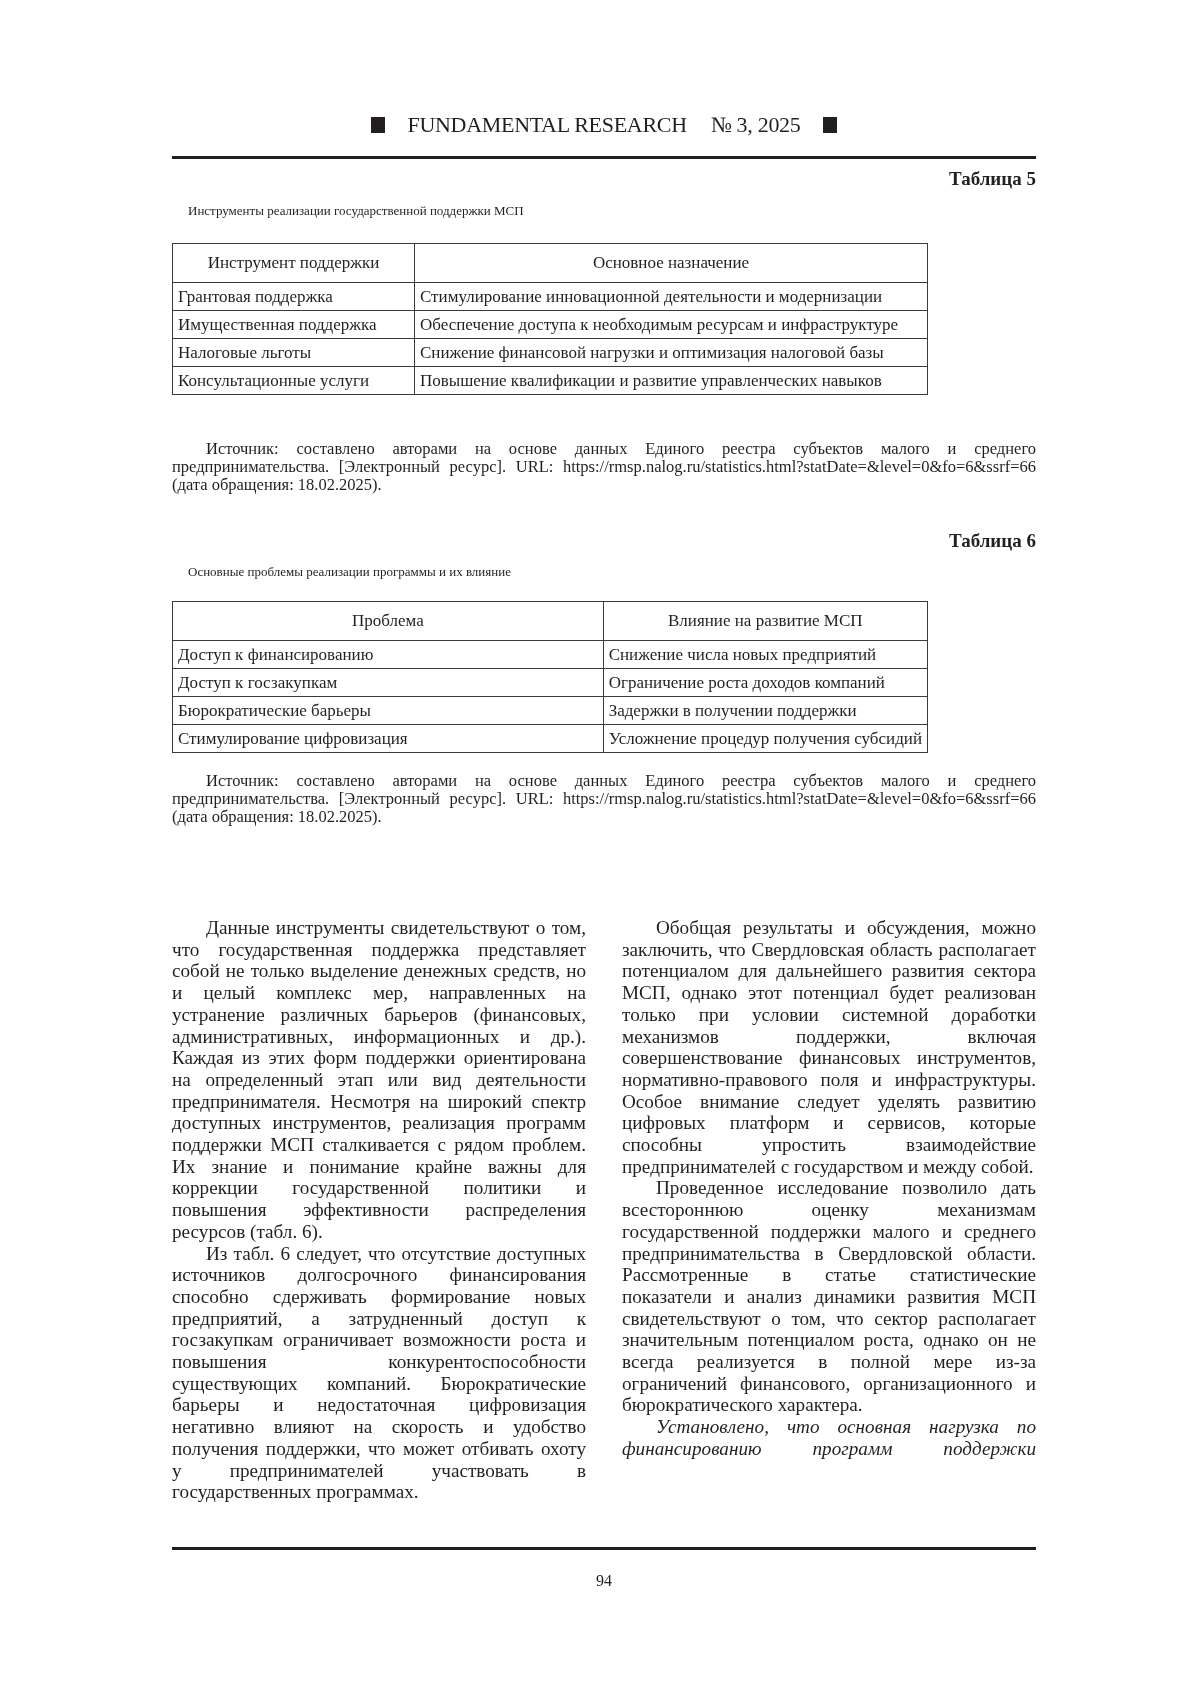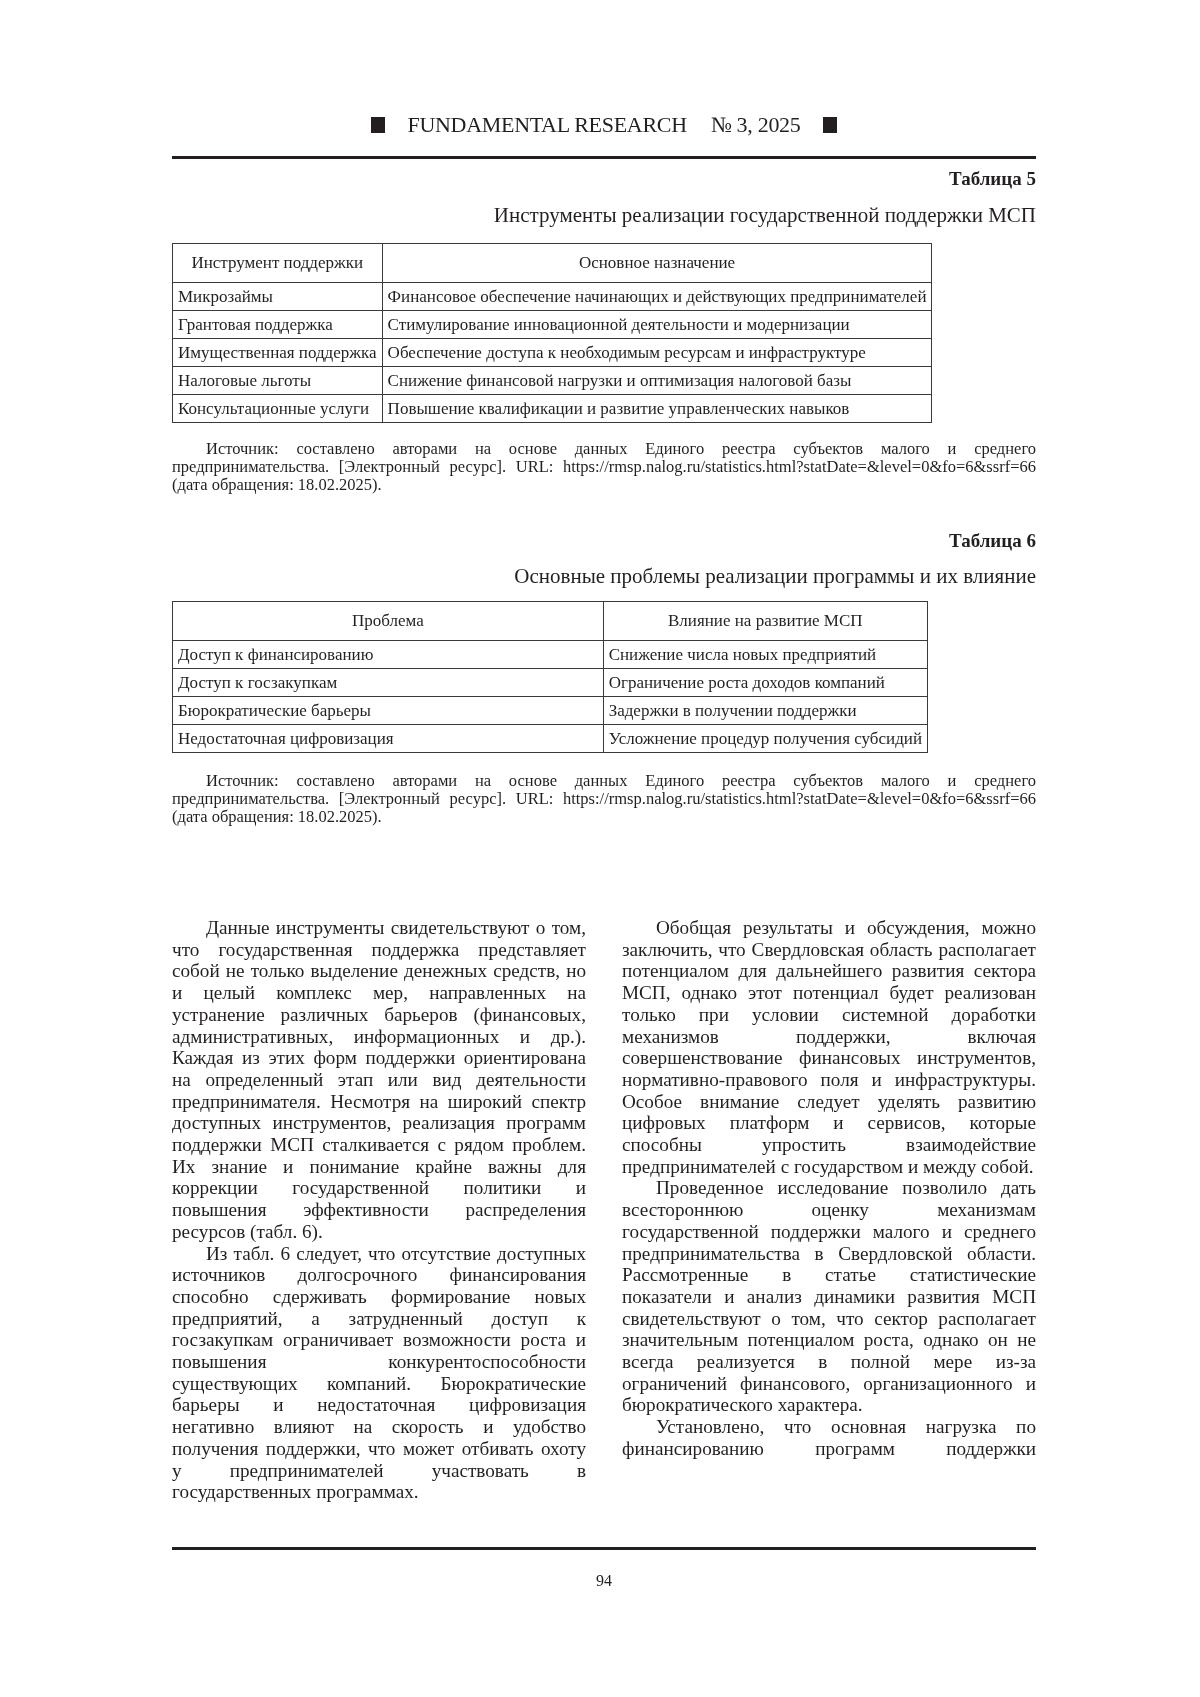--- a/index.html
+++ b/index.html
@@ -8,21 +8,21 @@
   .page { position: absolute; left: 172px; top: 0; width: 864px; }
 
   .running-head { position: absolute; top: 112px; left: 0; width: 864px; text-align: center;
                   font-size: 22px; letter-spacing: -0.3px; }
   .running-head .sq { display: inline-block; width: 14px; height: 16px; background: #231f20;
                       vertical-align: -1px; margin: 0 22px; }
   .running-head .num { margin-left: 24px; }
   .head-rule { position: absolute; top: 156px; left: 0; width: 864px; height: 3px; background: #231f20; }
 
   .tab-label { position: absolute; right: 0; font-weight: bold; font-size: 19px; }
-  .tab-title { position: absolute; left: 0; width: 864px; text-align: right; font-size: 21px; }
+  .tab-title { position: absolute; left: 16px; width: 864px; text-align: left; font-size: 13px; }
 
   table.t { position: absolute; left: 0; width: 756px; border-collapse: collapse; font-size: 17px; }
   table.t th, table.t td { border: 1.5px solid #3a3a3a; padding: 0 5px; line-height: 27px; text-align: left; white-space: nowrap; }
   table.t th { font-weight: normal; text-align: center; line-height: 38px; }
 
   .src { position: absolute; left: 0; width: 864px; font-size: 16.5px; line-height: 18px; text-align: justify; }
   .src p { margin: 0; text-indent: 34px; }
 
   .col { position: absolute; width: 414px; font-size: 19.2px; line-height: 21.7px; margin-top: 35px; }
   .col p { margin: 0; text-indent: 34px; text-align: justify; }
@@ -48,24 +48,20 @@
         <col style="width:242px">
         <col>
       </colgroup>
     <thead>
       <tr>
         <th>Инструмент поддержки</th>
         <th>Основное назначение</th>
       </tr>
     </thead>
     <tbody>
-      <tr>
-          <td>Микрозаймы</td>
-          <td>Финансовое обеспечение начинающих и действующих предпринимателей</td>
-        </tr>
       <tr>
           <td>Грантовая поддержка</td>
           <td>Стимулирование инновационной деятельности и модернизации</td>
         </tr>
       <tr>
           <td>Имущественная поддержка</td>
           <td>Обеспечение доступа к необходимым ресурсам и инфраструктуре</td>
         </tr>
       <tr>
           <td>Налоговые льготы</td>
@@ -101,35 +97,35 @@
         </tr>
       <tr>
           <td>Доступ к госзакупкам</td>
           <td>Ограничение роста доходов компаний</td>
         </tr>
       <tr>
           <td>Бюрократические барьеры</td>
           <td>Задержки в получении поддержки</td>
         </tr>
       <tr>
-          <td>Недостаточная цифровизация</td>
+          <td>Стимулирование цифровизация</td>
           <td>Усложнение процедур получения субсидий</td>
         </tr>
     </tbody>
   </table>
   <div class="src" style="top:772px;">
     <p>Источник: составлено авторами на основе данных Единого реестра субъектов малого и среднего предпринимательства. [Электронный ресурс]. URL: https://rmsp.nalog.ru/statistics.html?statDate=&amp;level=0&amp;fo=6&amp;ssrf=66 (дата обращения: 18.02.2025).</p>
   </div>
 
   <div class="col" style="left:0; top:882px;">
     <p>Данные инструменты свидетельствуют о том, что государственная поддержка представляет собой не только выделение денежных средств, но и целый комплекс мер, направленных на устранение различных барьеров (финансовых, административных, информационных и др.). Каждая из этих форм поддержки ориентирована на определенный этап или вид деятельности предпринимателя. Несмотря на широкий спектр доступных инструментов, реализация программ поддержки МСП сталкивается с рядом проблем. Их знание и понимание крайне важны для коррекции государственной политики и повышения эффективности распределения ресурсов (табл. 6).</p>
     <p>Из табл. 6 следует, что отсутствие доступных источников долгосрочного финансирования способно сдерживать формирование новых предприятий, а затрудненный доступ к госзакупкам ограничивает возможности роста и повышения конкурентоспособности существующих компаний. Бюрократические барьеры и недостаточная цифровизация негативно влияют на скорость и удобство получения поддержки, что может отбивать охоту у предпринимателей участвовать в государственных программах.</p>
   </div>
 
   <div class="col" style="left:450px; top:882px;">
     <p>Обобщая результаты и обсуждения, можно заключить, что Свердловская область располагает потенциалом для дальнейшего развития сектора МСП, однако этот потенциал будет реализован только при условии системной доработки механизмов поддержки, включая совершенствование финансовых инструментов, нормативно-правового поля и инфраструктуры. Особое внимание следует уделять развитию цифровых платформ и сервисов, которые способны упростить взаимодействие предпринимателей с государством и между собой.</p>
     <p>Проведенное исследование позволило дать всестороннюю оценку механизмам государственной поддержки малого и среднего предпринимательства в Свердловской области. Рассмотренные в статье статистические показатели и анализ динамики развития МСП свидетельствуют о том, что сектор располагает значительным потенциалом роста, однако он не всегда реализуется в полной мере из-за ограничений финансового, организационного и бюрократического характера.</p>
-    <p style="text-align-last: justify;">Установлено, что основная нагрузка по финансированию программ поддержки</p>
+    <p style="text-align-last: justify; font-style: italic;">Установлено, что основная нагрузка по финансированию программ поддержки</p>
   </div>
 
   <div class="foot-rule"></div>
   <div class="page-num">94</div>
 </div>
 
 </body></html>

